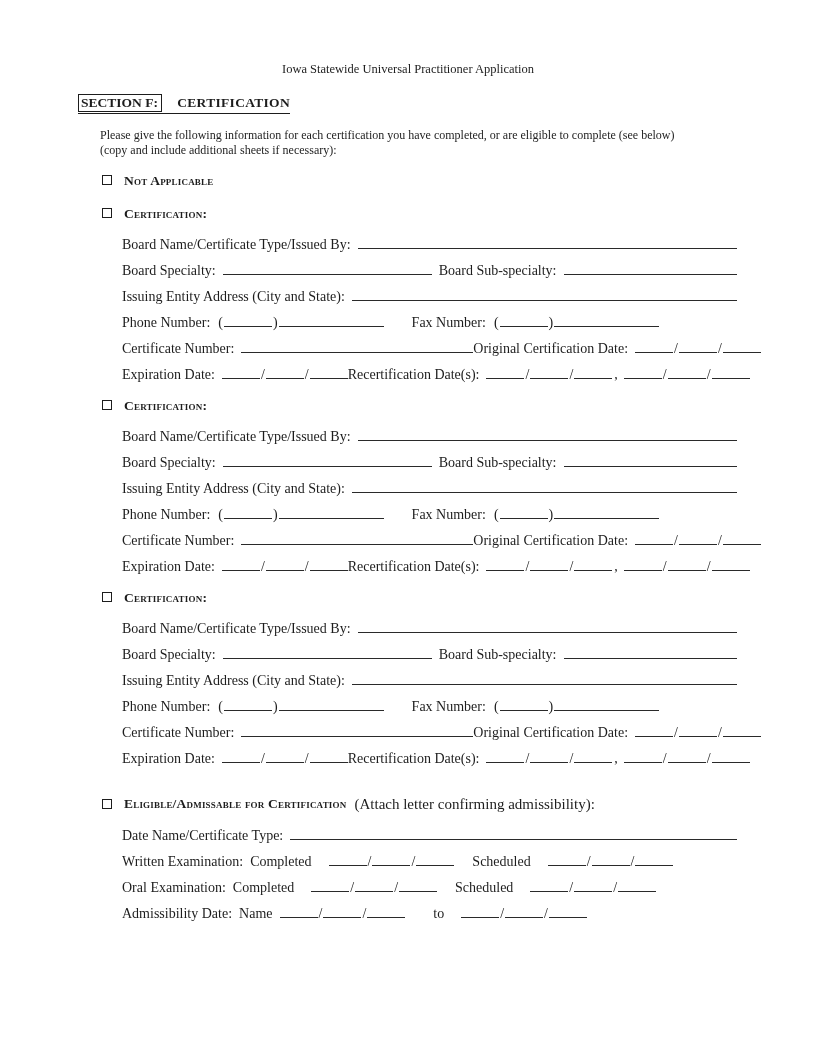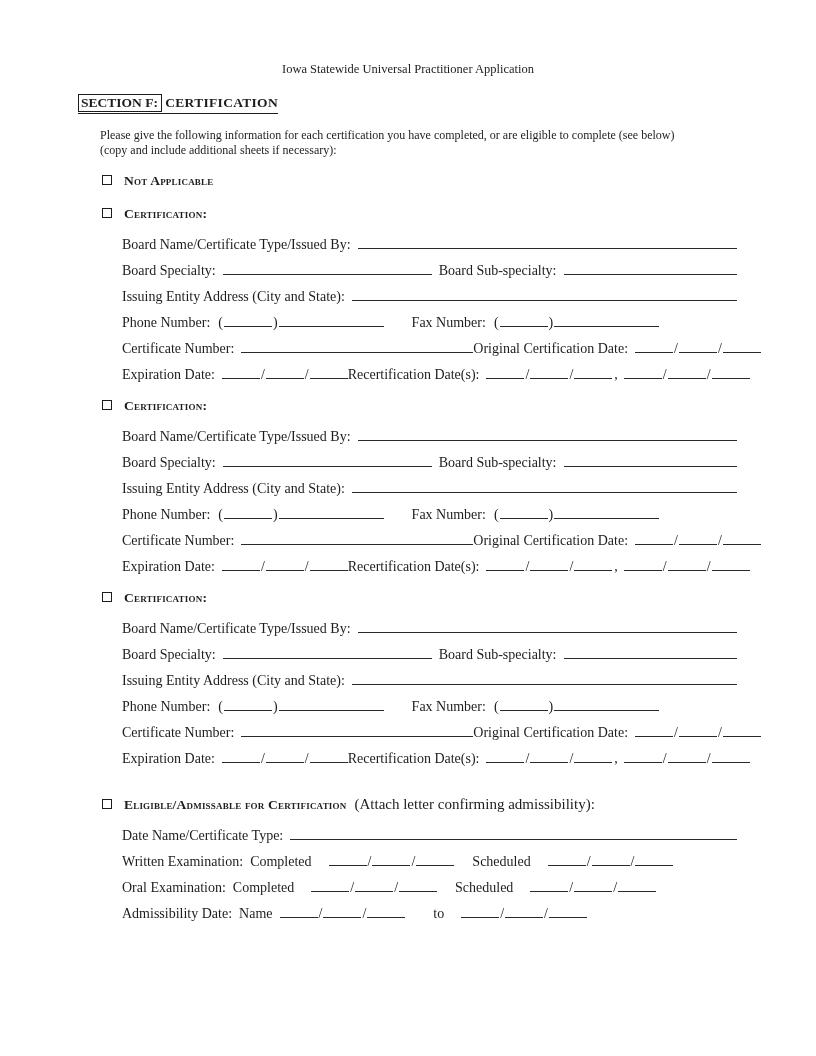--- a/index.html
+++ b/index.html
@@ -11,25 +11,25 @@
     color:#1d1d1d;
     box-sizing:border-box;
     padding-top:62px;
     overflow:hidden;
   }
   .doc-title { text-align:center; font-size:12.5px; line-height:15px; }
 
   .section-heading { margin:18px 0 0 78px; font-size:13.5px; font-weight:bold; }
   .section-heading-inner { display:inline-block; border-bottom:1.6px solid #1d1d1d; padding-bottom:2px; }
   .section-label { border:1px solid #1d1d1d; padding:0 3px 1px 2px; }
-  .section-title { margin-left:0; letter-spacing:0.3px; }
+  .section-title { margin-left:12px; letter-spacing:0.3px; }
 
   .instructions { margin:14px 80px 0 100px; font-size:12px; line-height:14.5px; }
 
-  .cb-row { margin-left:102px; display:flex; align-items:center; }
+  .cb-row { margin-left:102px; display:flex; align-items:flex-start; }
   .cb-row.not-applicable { margin-top:16px; }
   .cb-row.cert-heading { margin-top:17px; }
   .cb-row.eligible-heading { margin-top:31px; }
   .checkbox {
     width:8px; height:8px; border:1.7px solid #1d1d1d;
     display:inline-block; flex:0 0 auto; align-self:center; margin-top:-2px;
   }
   .cb-label {
     font-weight:bold; font-variant:small-caps; font-size:13.5px;
     margin-left:12px; letter-spacing:0.2px; white-space:nowrap;

